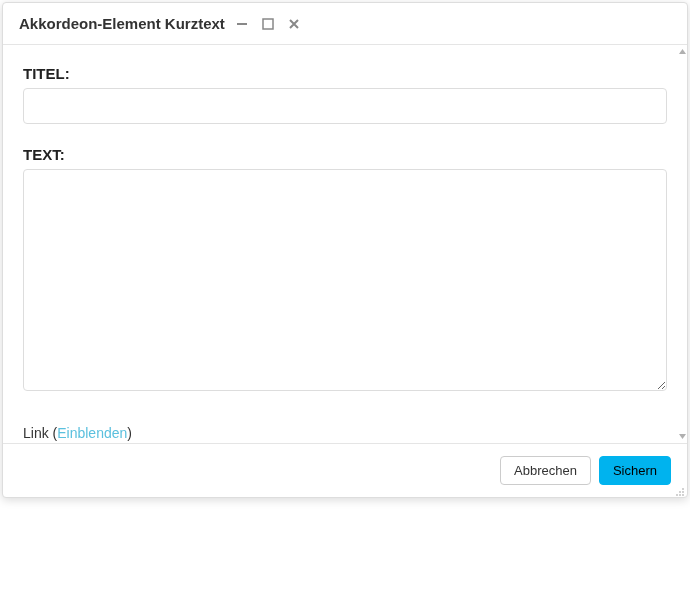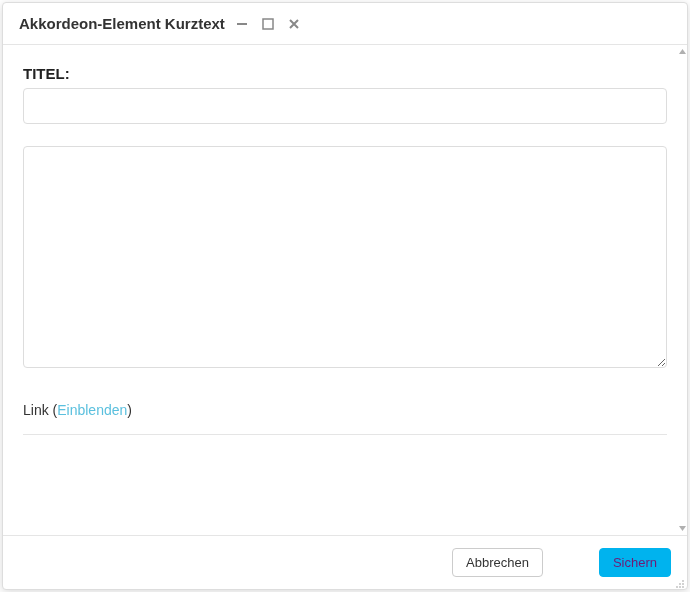--- a/index.html
+++ b/index.html
@@ -9,21 +9,21 @@
     }
     body {
       font-family: Arial, Helvetica, sans-serif;
       background: #fff;
       width: 690px;
       height: 592px;
       position: relative;
     }
     .dialog {
       width: 686px;
-      height: 588px;
+      height: 496px;
       margin: 2px;
       border: 1px solid #ddd;
       border-radius: 4px;
       box-shadow: 0 2px 10px rgba(0,0,0,0.15);
       display: flex;
       flex-direction: column;
       background: #fff;
       position: relative;
     }
     .dialog-header {
@@ -118,22 +118,21 @@
       text-align: center;
     }
     .btn-default {
       background: #fff;
       border-color: #ccc;
       color: #333;
     }
     .btn-primary {
       background: #00b3ee;
       border-color: #00b3ee;
-      color: #701a75;
-      margin-left: 48px;
+      color: #000000;
     }
     .scrollbar-track {
       position: absolute;
       right: 0;
       top: 0;
       width: 9px;
       height: 100%;
       background: transparent;
     }
     .scroll-arrow {
@@ -178,20 +177,21 @@
             <path d="M2 2 L10 10 M10 2 L2 10" stroke="#888" stroke-width="2" fill="none"></path>
           </svg>
       </span>
     </div>
   </div>
 
   <div class="dialog-body">
     <label class="form-label">TITEL:</label>
     <input class="form-input" type="text" value="" style="">
 
+    <label class="form-label">TEXT:</label>
     <textarea class="form-textarea" style=""></textarea>
 
     <div class="link-section">
       <span>Link (</span><span class="link-toggle">Einblenden</span><span>)</span>
     </div>
 
     <div class="scrollbar-track">
       <span class="scroll-arrow up">
         <svg width="7" height="5" viewBox="0 0 7 5">
             <path d="M3.5 0 L7 5 L0 5 Z" fill="#b0b0b0"></path>

